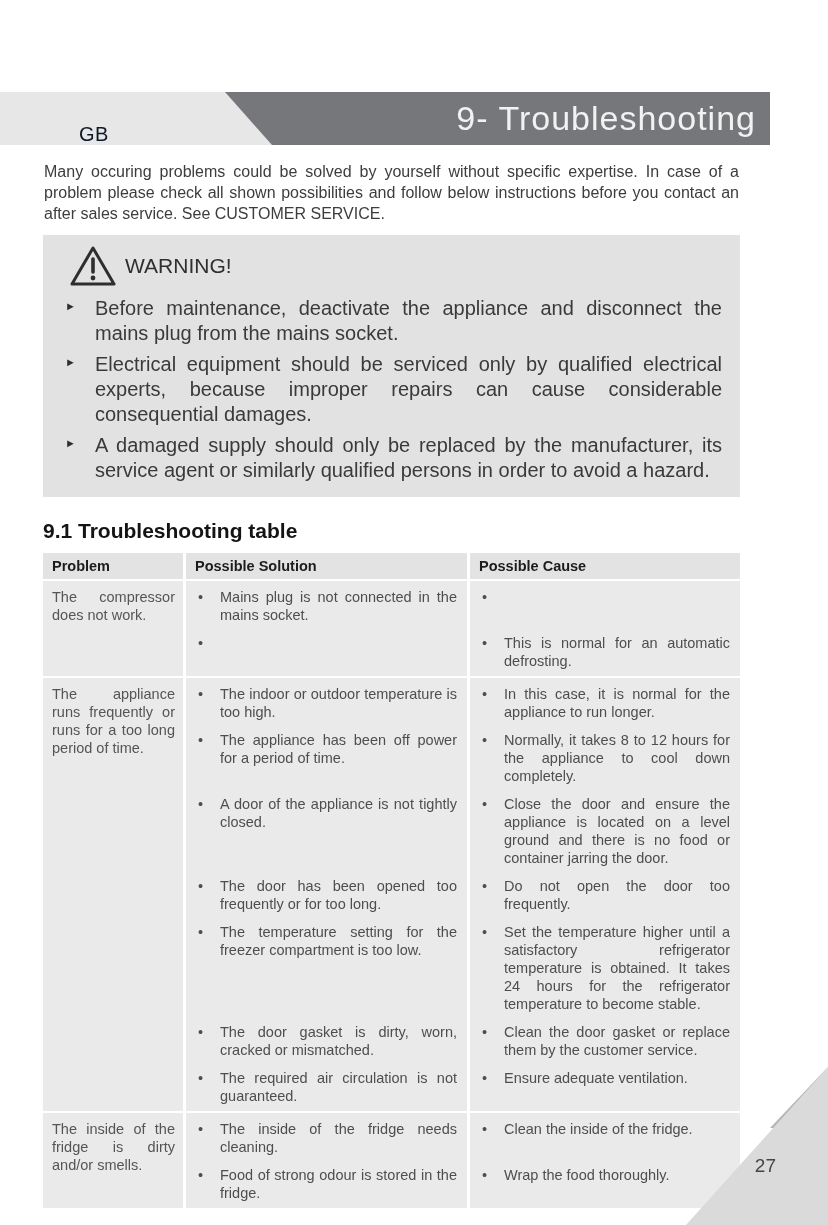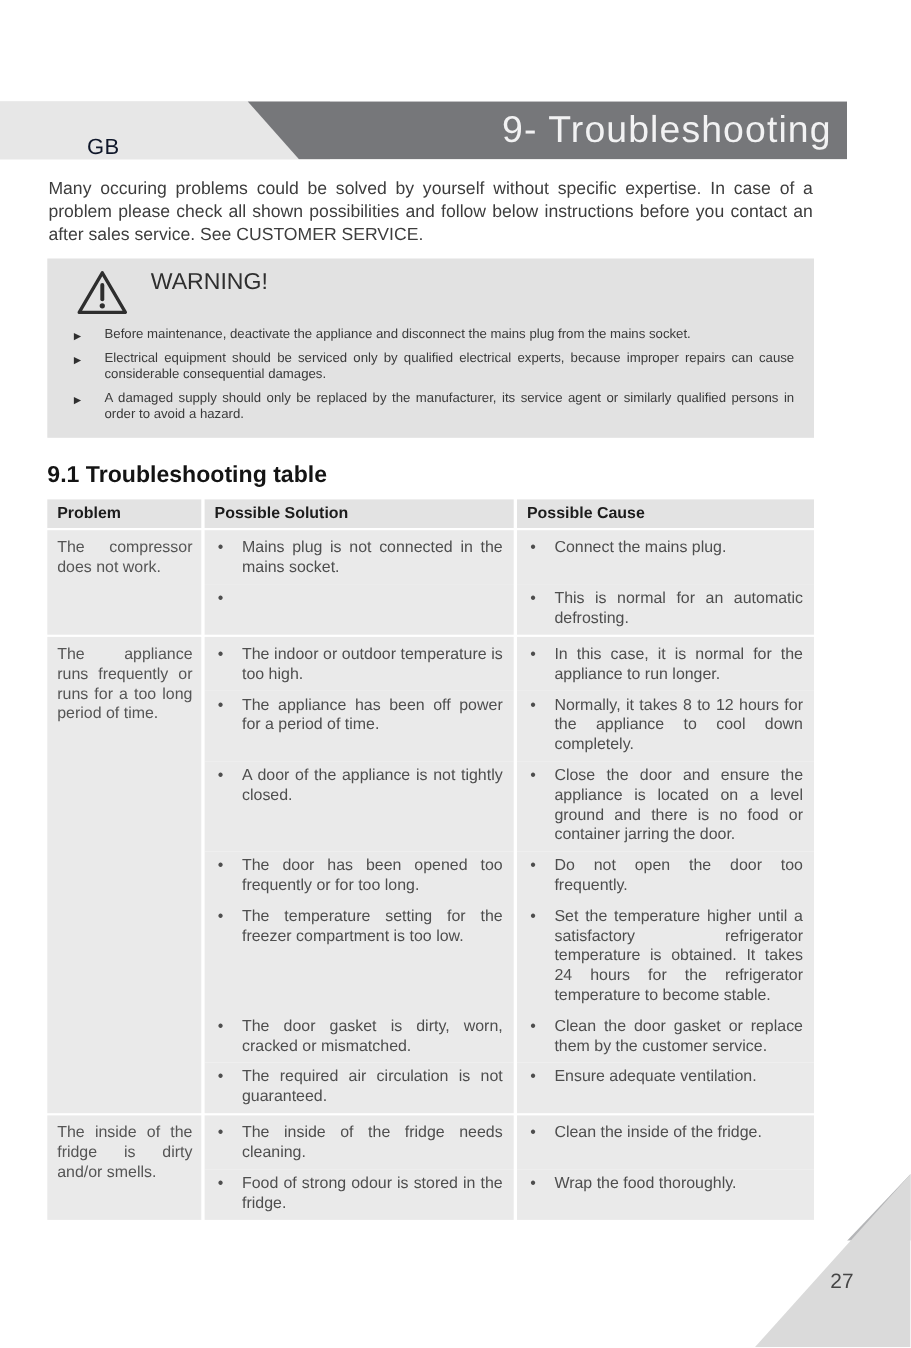--- a/index.html
+++ b/index.html
@@ -38,27 +38,27 @@
 
   
   .content { padding: 16px 88px 0 43px; }
   .intro {
     margin: 1px; font-size: 16px; line-height: 1.3;
     text-align: justify; color: #3d3d3d;
   }
 
   
   .warning-box { margin-top: 11px; background: #e2e2e2; padding: 10px 18px 8px 18px; }
-  .warning-head { display: flex; gap: 20px; padding-left: 8px; }
+  .warning-head { display: flex; align-items: center; gap: 8px; padding-left: 8px; }
   .warning-icon svg { display: block; }
   .warning-title { font-size: 21px; color: #2f2f2f; }
   .warning-list { list-style: none; margin: 9px 0 0 0; padding: 0; }
   .w-item { display: flex; margin-bottom: 6px; }
   .w-marker { flex: 0 0 30px; width: 30px; font-size: 11px; padding-top: 4px; padding-left: 4px; color: #2f2f2f; }
-  .w-text { flex: 1; font-size: 12px; line-height: 1.25; text-align: justify; color: #3a3a3a; }
+  .w-text { flex: 1; font-size: 20px; line-height: 1.25; text-align: justify; color: #3a3a3a; }
 
   
   .section-title { margin: 22px 0 10px 0; font-size: 21px; font-weight: 700; color: #141414; }
 
   
   .t-head, .t-row {
     display: grid;
     grid-template-columns: 140px 281px 1fr;
     column-gap: 3px;
   }
@@ -157,21 +157,20 @@
       </div>
       <div id="table-rows">
           <div class="t-row">
             <div class="cell problem-cell" style="grid-row: 1 / span 2;">The compressor does not work.</div>
             <div class="cell pair-cell cause-cell first" style="grid-row: 1;">
               <span class="dot">•</span>
               <span class="pair-text">Mains plug is not connected in the mains socket.</span>
             </div>
             <div class="cell pair-cell solution-cell first" style="grid-row: 1;">
               <span class="dot">•</span>
-              <span class="pair-text">Connect the mains plug.</span>
             </div>
             <div class="cell pair-cell cause-cell" style="grid-row: 2;">
               <span class="dot">•</span>
             </div>
             <div class="cell pair-cell solution-cell" style="grid-row: 2;">
               <span class="dot">•</span>
               <span class="pair-text">This is normal for an automatic defrosting.</span>
             </div>
           </div>
           <div class="t-row">

